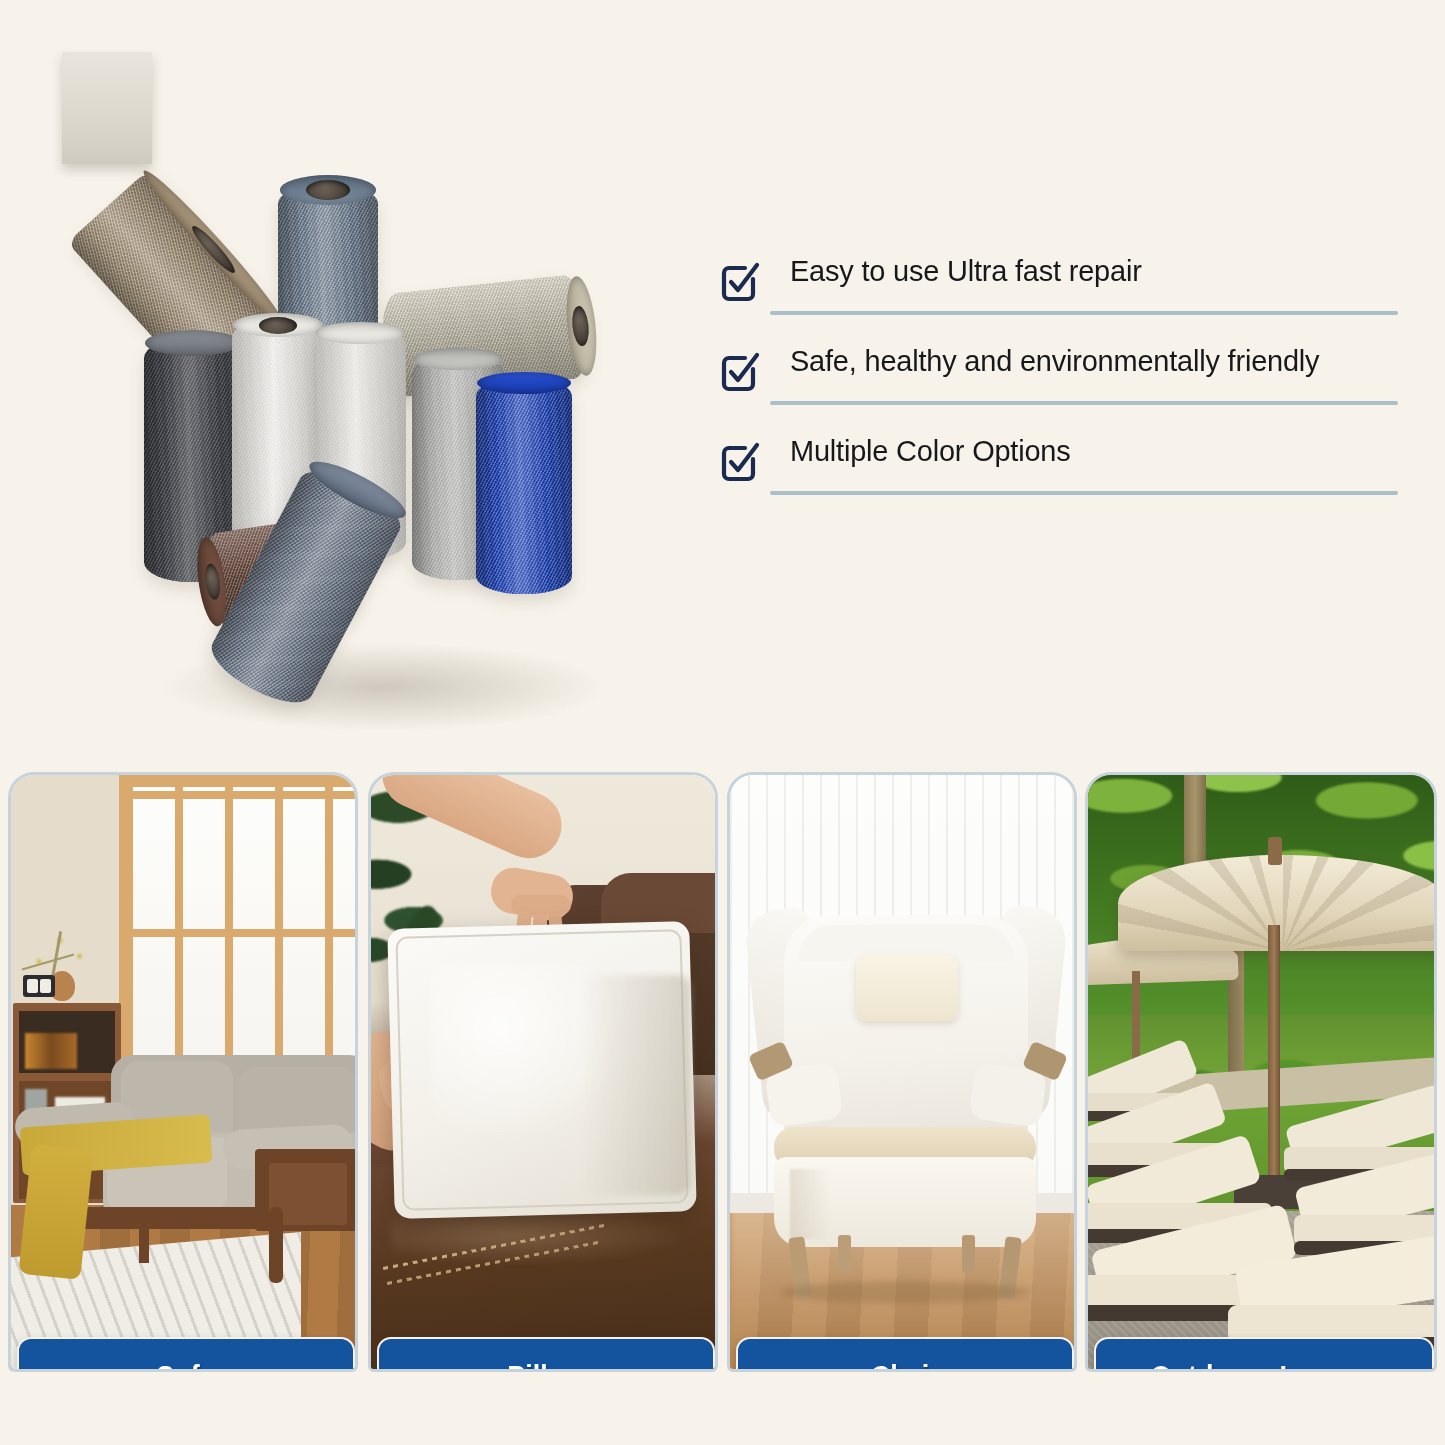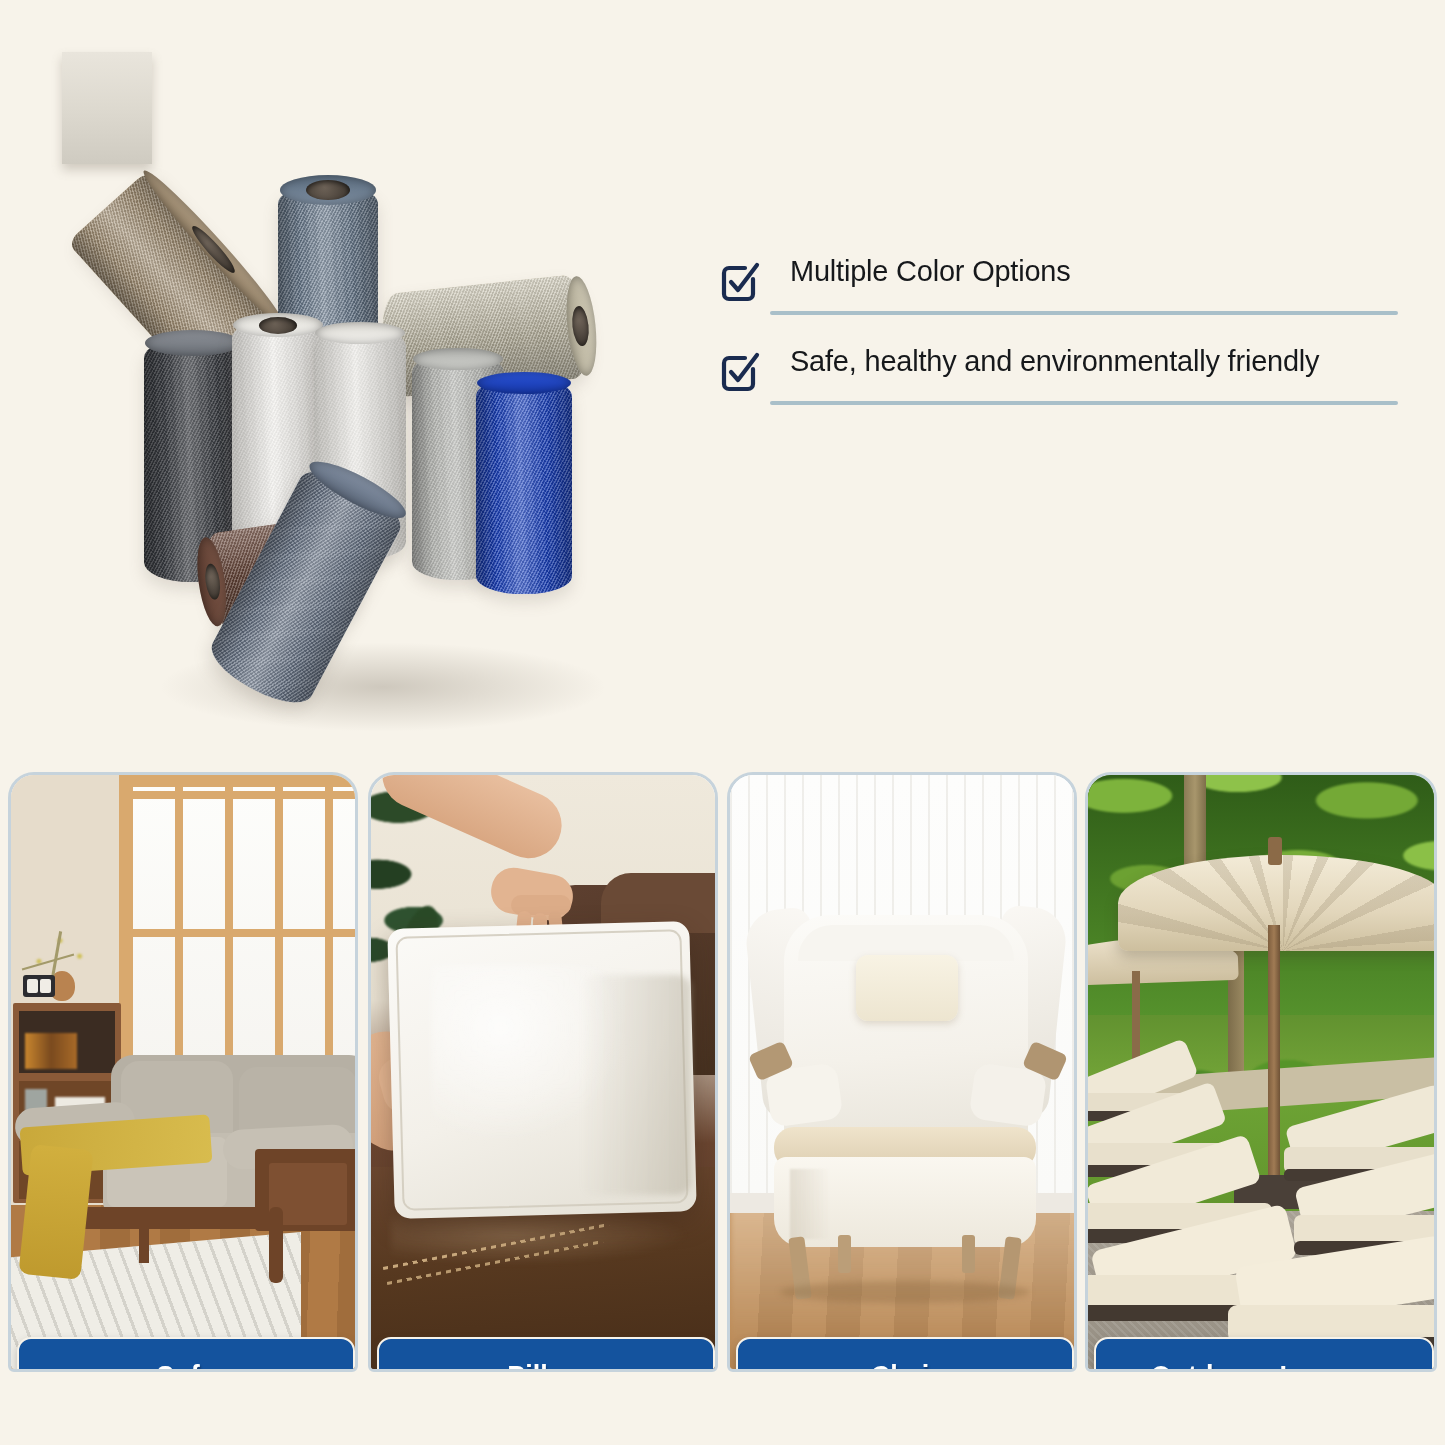--- a/index.html
+++ b/index.html
@@ -211,40 +211,50 @@
           <div class="shade"></div>
         </div>
       <div class="roll-end" style="left:2px;top:-9px;width:108px;height:28px;background:linear-gradient(180deg,#8693A6,#5B6779);"></div>
     </div>
   </div>
 
   <div class="features">
 
 
 
+    <div class="feature-row">
+      <span class="chk">
+        <svg viewBox="0 0 44 44" width="44" height="44">
+          <path d="M35 19 V34 A5 5 0 0 1 30 39 H11 A5 5 0 0 1 6 34 V13 A5 5 0 0 1 11 8 H27" fill="none" stroke="#1A2B4F" stroke-width="4.2" stroke-linecap="round"></path>
+          <path d="M13 22 L20 30 L39 5" fill="none" stroke="#1A2B4F" stroke-width="4.2" stroke-linecap="round" stroke-linejoin="round"></path>
+        </svg>
+      </span>
+      <span class="feature-text">Easy to use Ultra fast repair</span>
+      <span class="feature-rule"></span>
+    </div>
+
+    <div class="feature-row">
+      <span class="chk">
+        <svg viewBox="0 0 44 44" width="44" height="44">
+          <path d="M35 19 V34 A5 5 0 0 1 30 39 H11 A5 5 0 0 1 6 34 V13 A5 5 0 0 1 11 8 H27" fill="none" stroke="#1A2B4F" stroke-width="4.2" stroke-linecap="round"></path>
+          <path d="M13 22 L20 30 L39 5" fill="none" stroke="#1A2B4F" stroke-width="4.2" stroke-linecap="round" stroke-linejoin="round"></path>
+        </svg>
+      </span>
+      <span class="feature-text">Safe, healthy and environmentally friendly</span>
+      <span class="feature-rule"></span>
+    </div>
 
     <div class="feature-row">
       <span class="chk">
         <svg viewBox="0 0 44 44" width="44" height="44">
           <path d="M35 19 V34 A5 5 0 0 1 30 39 H11 A5 5 0 0 1 6 34 V13 A5 5 0 0 1 11 8 H27" fill="none" stroke="#1A2B4F" stroke-width="4.2" stroke-linecap="round"></path>
           <path d="M13 22 L20 30 L39 5" fill="none" stroke="#1A2B4F" stroke-width="4.2" stroke-linecap="round" stroke-linejoin="round"></path>
         </svg>
       </span>
       <span class="feature-text">Multiple Color Options</span>
-      <span class="feature-rule"></span>
-    </div>
-
-    <div class="feature-row">
-      <span class="chk">
-        <svg viewBox="0 0 44 44" width="44" height="44">
-          <path d="M35 19 V34 A5 5 0 0 1 30 39 H11 A5 5 0 0 1 6 34 V13 A5 5 0 0 1 11 8 H27" fill="none" stroke="#1A2B4F" stroke-width="4.2" stroke-linecap="round"></path>
-          <path d="M13 22 L20 30 L39 5" fill="none" stroke="#1A2B4F" stroke-width="4.2" stroke-linecap="round" stroke-linejoin="round"></path>
-        </svg>
-      </span>
-      <span class="feature-text">Safe, healthy and environmentally friendly</span>
       <span class="feature-rule"></span>
     </div>
 
   </div>
 
   <div class="panels">
 
     <div class="panel" style="left:8px;width:350px;">
       <div class="panel-scene">
         <div class="sc" style="inset:0;background:linear-gradient(180deg,#E8DFCF 0%,#E3D9C7 55%,#C79A63 72%,#B98B55 100%);"></div>

